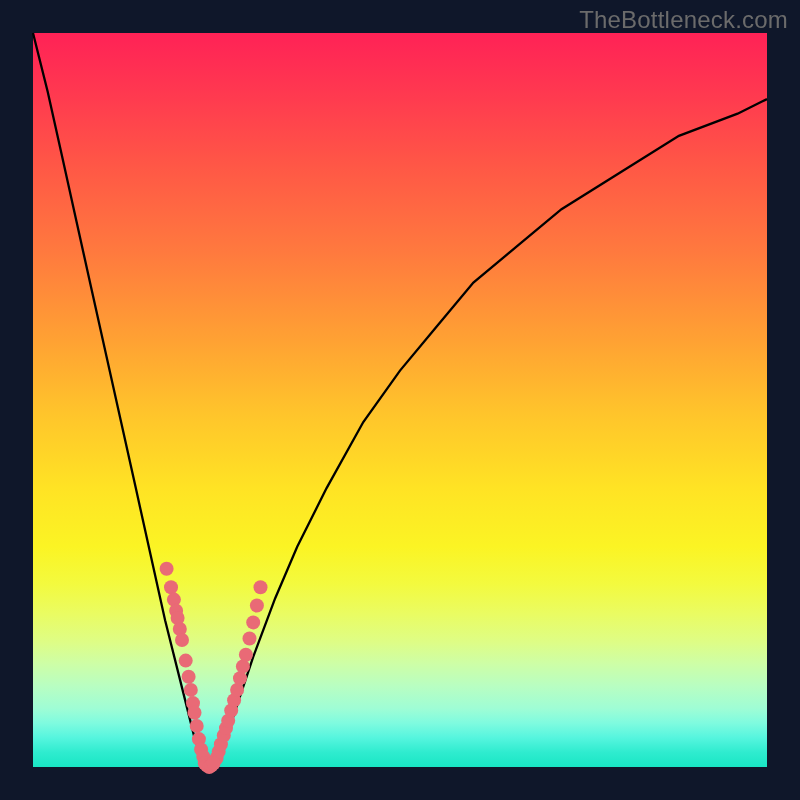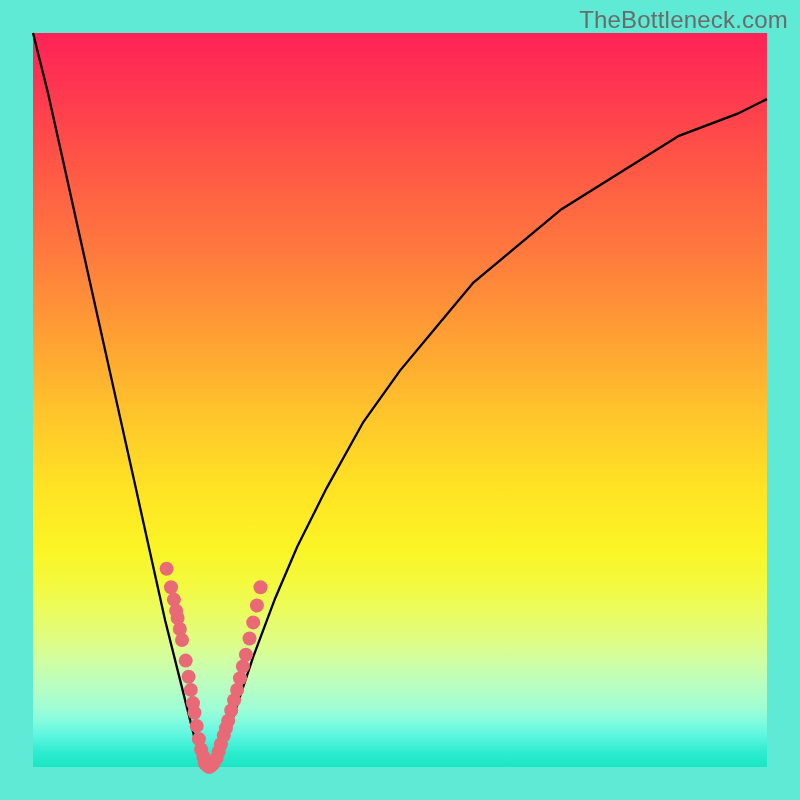--- a/index.html
+++ b/index.html
@@ -10,21 +10,21 @@
     background: #000;
     overflow: hidden;
     font-family: Arial, Helvetica, sans-serif;
   }
   .frame {
     position: absolute;
     left: 0;
     top: 0;
     width: 800px;
     height: 800px;
-    background: #5eead4;
+    background: #0f172a;
   }
   .plot {
     position: absolute;
     left: 33px;
     top: 33px;
     width: 734px;
     height: 734px;
     
     background: linear-gradient(
       to bottom,

